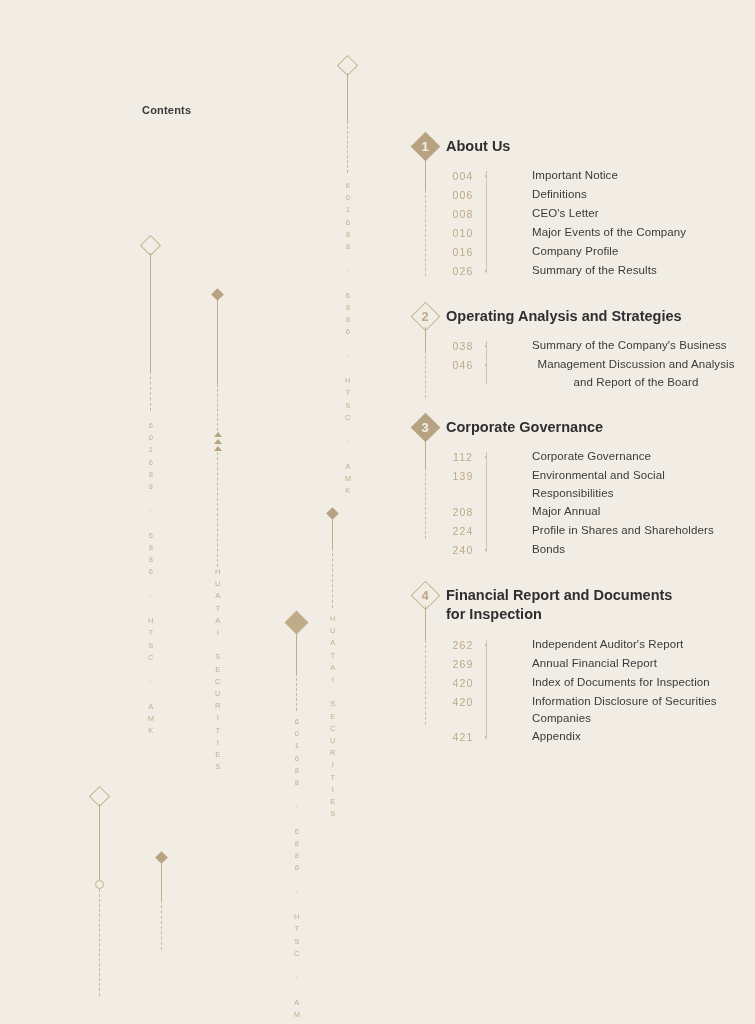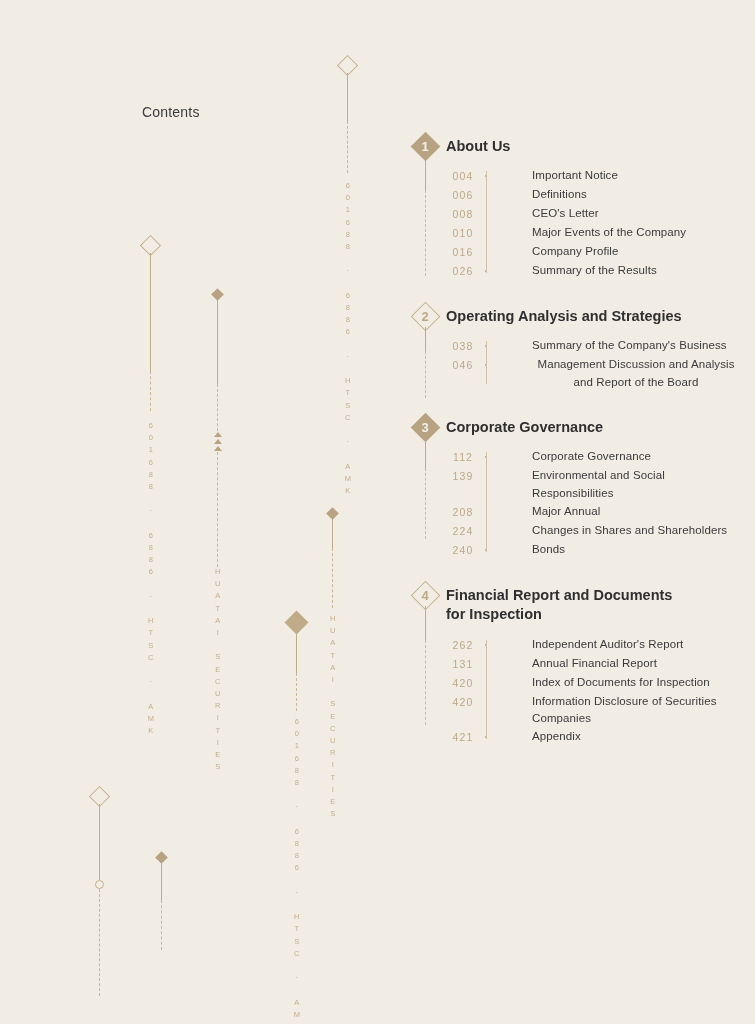--- a/index.html
+++ b/index.html
@@ -90,22 +90,22 @@
     flex: none;
     line-height: 1;
   }
   .deco-gap { flex: none; }
 
   
   .contents-title {
     position: absolute;
     left: 142px;
     top: 104px;
-    font-size: 14px;
-    font-weight: normal;
+    font-size: 11px;
+    font-weight: bold;
     color: #3a3a3c;
     letter-spacing: 0.2px;
   }
 
   
   .toc {
     position: absolute;
     left: 410px;
     top: 136px;
     width: 330px;
@@ -405,21 +405,21 @@
           <div class="toc-dot blank">
               <i></i>
             </div>
           <div class="toc-label">Major Annual</div>
         </div>
         <div class="toc-row">
           <div class="toc-page">224</div>
           <div class="toc-dot blank">
               <i></i>
             </div>
-          <div class="toc-label">Changes in Shares and Shareholders</div>
+          <div class="toc-label">Profile in Shares and Shareholders</div>
         </div>
         <div class="toc-row">
           <div class="toc-page">240</div>
           <div class="toc-dot">
               <i></i>
             </div>
           <div class="toc-label">Bonds</div>
         </div>
       </div>
     </div>
@@ -437,21 +437,21 @@
       <div class="sec-items">
         <div class="rule"></div>
         <div class="toc-row">
           <div class="toc-page">262</div>
           <div class="toc-dot">
               <i></i>
             </div>
           <div class="toc-label">Independent  Auditor's  Report</div>
         </div>
         <div class="toc-row">
-          <div class="toc-page">131</div>
+          <div class="toc-page">269</div>
           <div class="toc-dot blank">
               <i></i>
             </div>
           <div class="toc-label">Annual Financial Report</div>
         </div>
         <div class="toc-row">
           <div class="toc-page">420</div>
           <div class="toc-dot blank">
               <i></i>
             </div>

